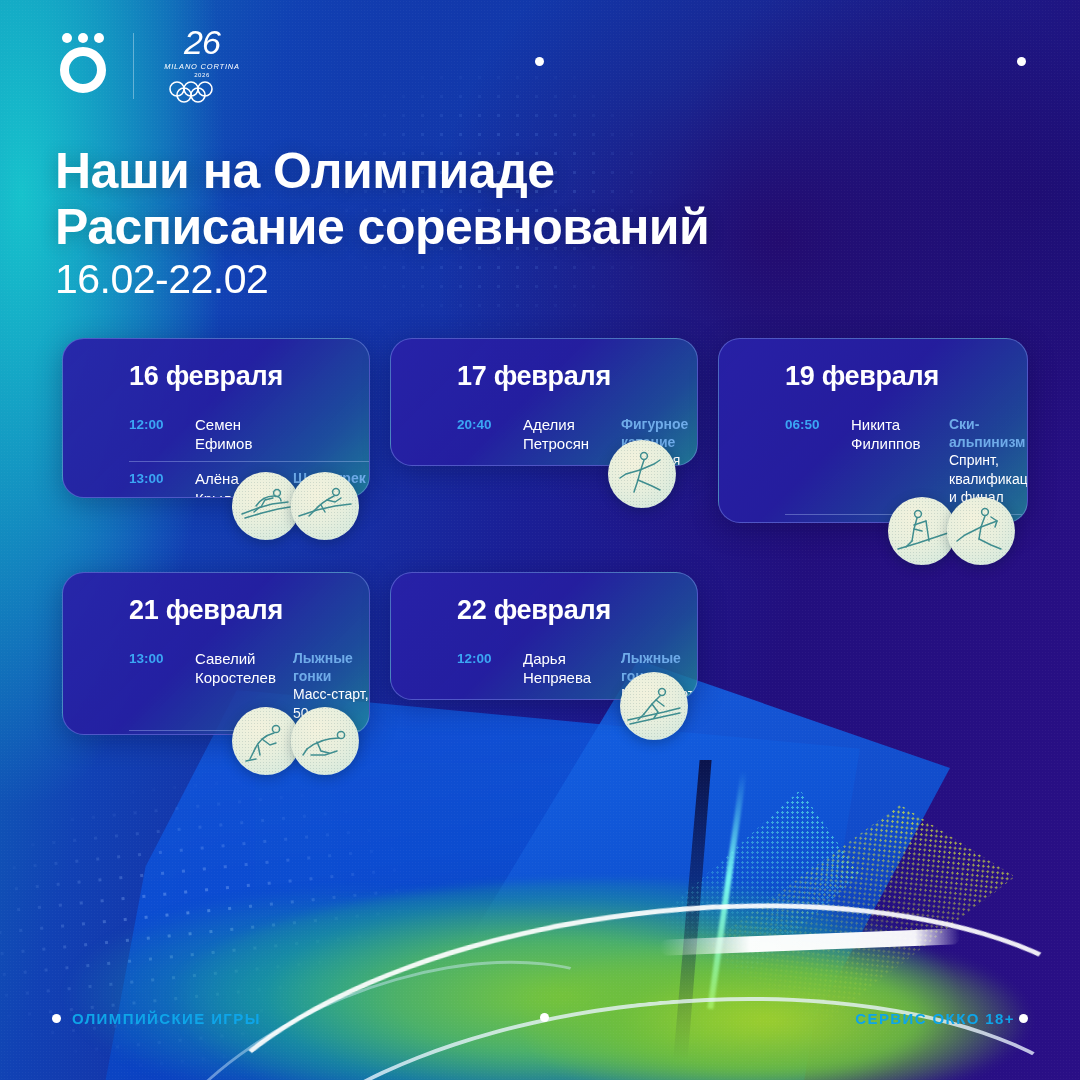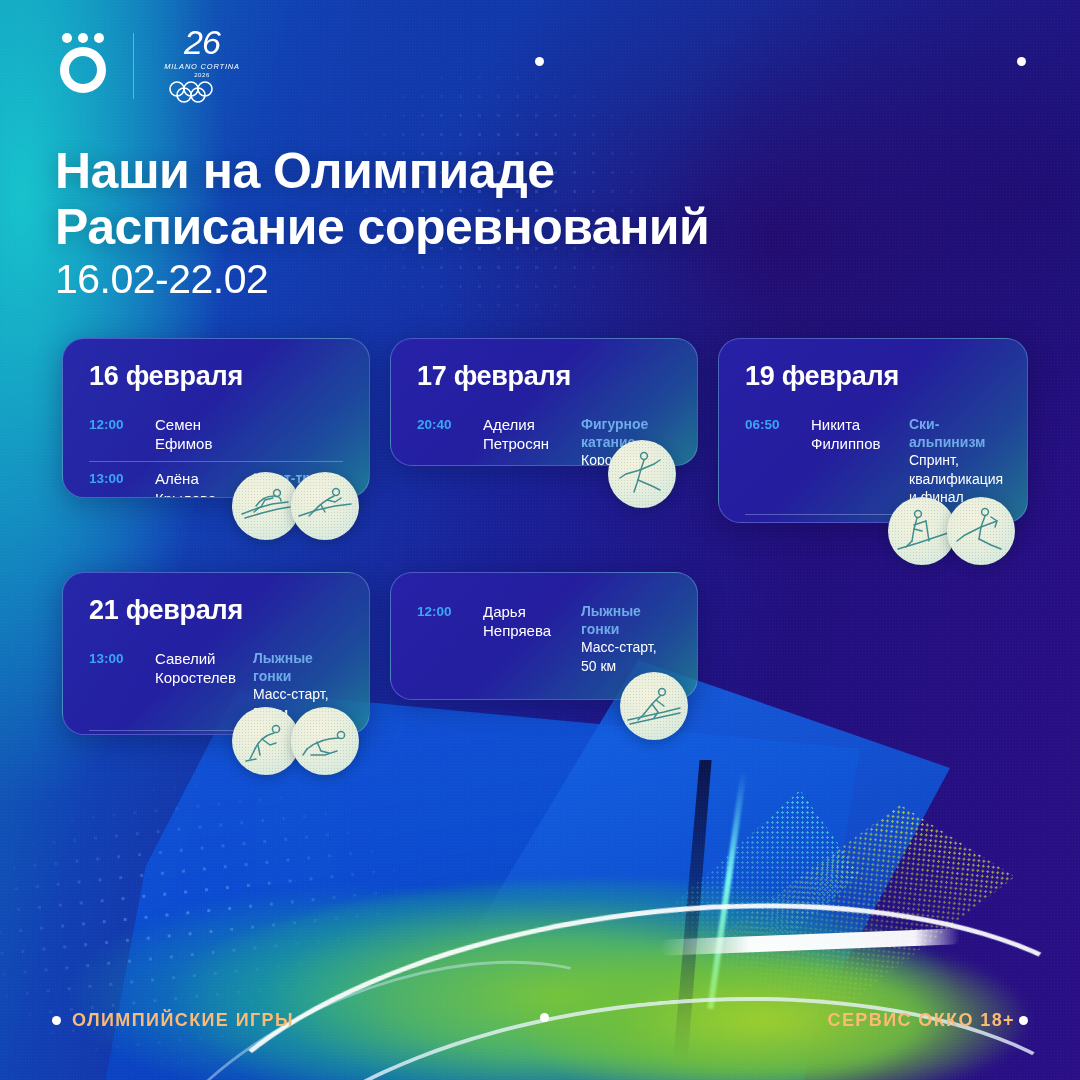--- a/index.html
+++ b/index.html
@@ -172,21 +172,21 @@
   
   .cards{ position:absolute; left:0; top:0; width:1080px; height:1080px; }
   .card{
     position:absolute;
     border-radius:22px;
     border:1px solid rgba(150,175,255,.38);
     overflow:hidden;
     background:linear-gradient(135deg, rgba(40,33,168,.94) 0%, rgba(37,30,160,.93) 45%, rgba(30,80,155,.86) 78%, rgba(32,140,150,.80) 100%);
     box-shadow:0 6px 28px rgba(5,5,50,.30);
   }
-  .card-inner{ position:relative; width:100%; height:100%; padding:22px 26px 0 26px; }
+  .card-inner{ position:relative; width:100%; height:100%; padding:22px 26px 0 26px;margin-left:40px; }
   .card-title{
     color:#fff; font-weight:700; font-size:27px; letter-spacing:-.3px; margin-bottom:16px;
   }
   .row{ display:flex; align-items:flex-start; padding:7px 0 8px 0; position:relative; }
   .row + .row{ border-top:1px solid rgba(190,210,255,.35); }
   .col-time{
     width:66px; flex:0 0 66px; color:#3ba6f4; font-weight:700; font-size:13.5px; padding-top:2px;
   }
   .col-athlete{
     width:98px; flex:0 0 98px; color:#fff; font-size:15px; line-height:1.28; font-weight:400;
@@ -227,21 +227,21 @@
   
   .footer{ position:absolute; left:0; bottom:52px; width:1080px; height:18px; }
   .footer-left{
     position:absolute; left:52px; top:0; display:flex; align-items:center; gap:11px;
   }
   .footer-right{
     position:absolute; right:52px; top:0; display:flex; align-items:center; gap:4px;
   }
   .f-dot{ width:9px; height:9px; border-radius:50%; background:#fff; display:block; flex:0 0 9px; }
   .f-text{
-    color:#fdba74; font-size:18px; font-weight:700; letter-spacing:1.4px; text-transform:uppercase;
+    color:#0ea5e9; font-size:15px; font-weight:700; letter-spacing:1.4px; text-transform:uppercase;
     white-space:nowrap;
   }
   .footer-center-dot{
     position:absolute; left:540px; top:3px; width:9px; height:9px; border-radius:50%; background:#fff;
   }
 </style>
 </head>
 <body>
 
 <div id="stage">
@@ -373,20 +373,21 @@
         <div class="row">
           
           
           
         </div>
       </div>
     </div>
 
     <div class="card" id="card-22">
       <div class="card-inner">
+        <div class="card-title">22 февраля</div>
         <div class="row">
           <div class="col-time">12:00</div>
           <div class="col-athlete">Дарья Непряева</div>
           <div class="col-sport">
             <div class="sport-name">Лыжные гонки</div>
             <div class="sport-detail">Масс-старт, 50 км</div>
           </div>
         </div>
       </div>
     </div>

